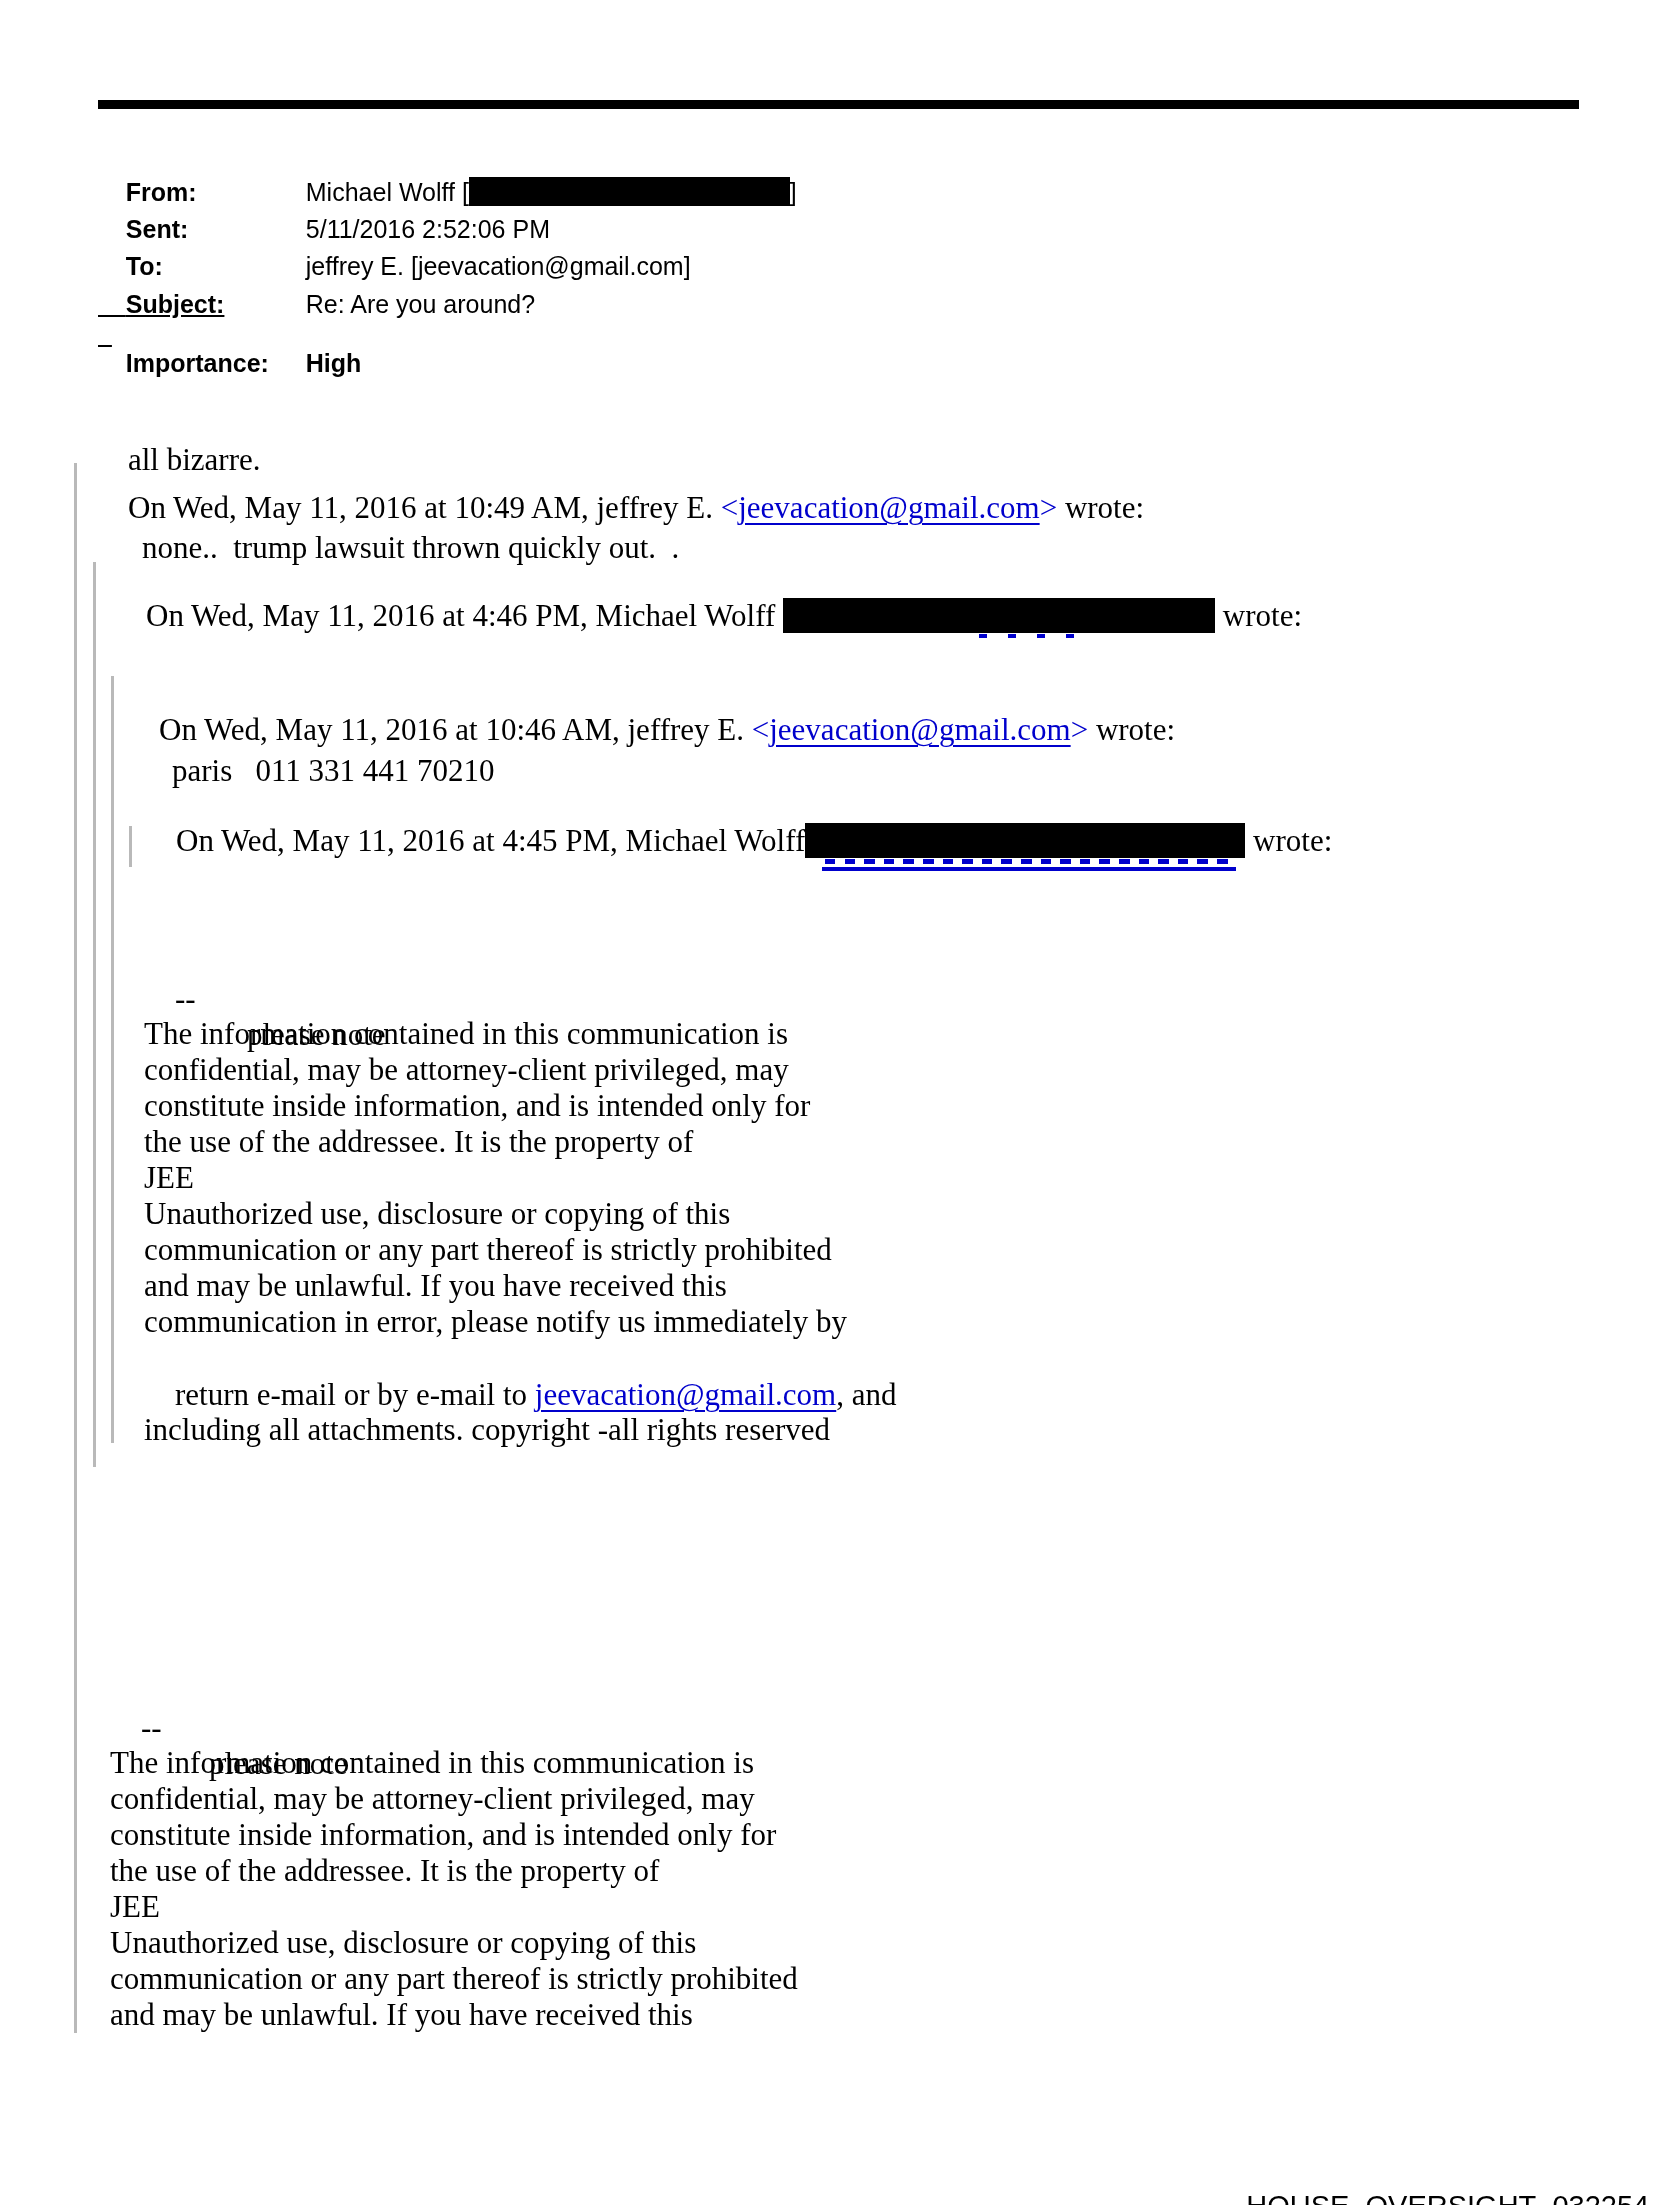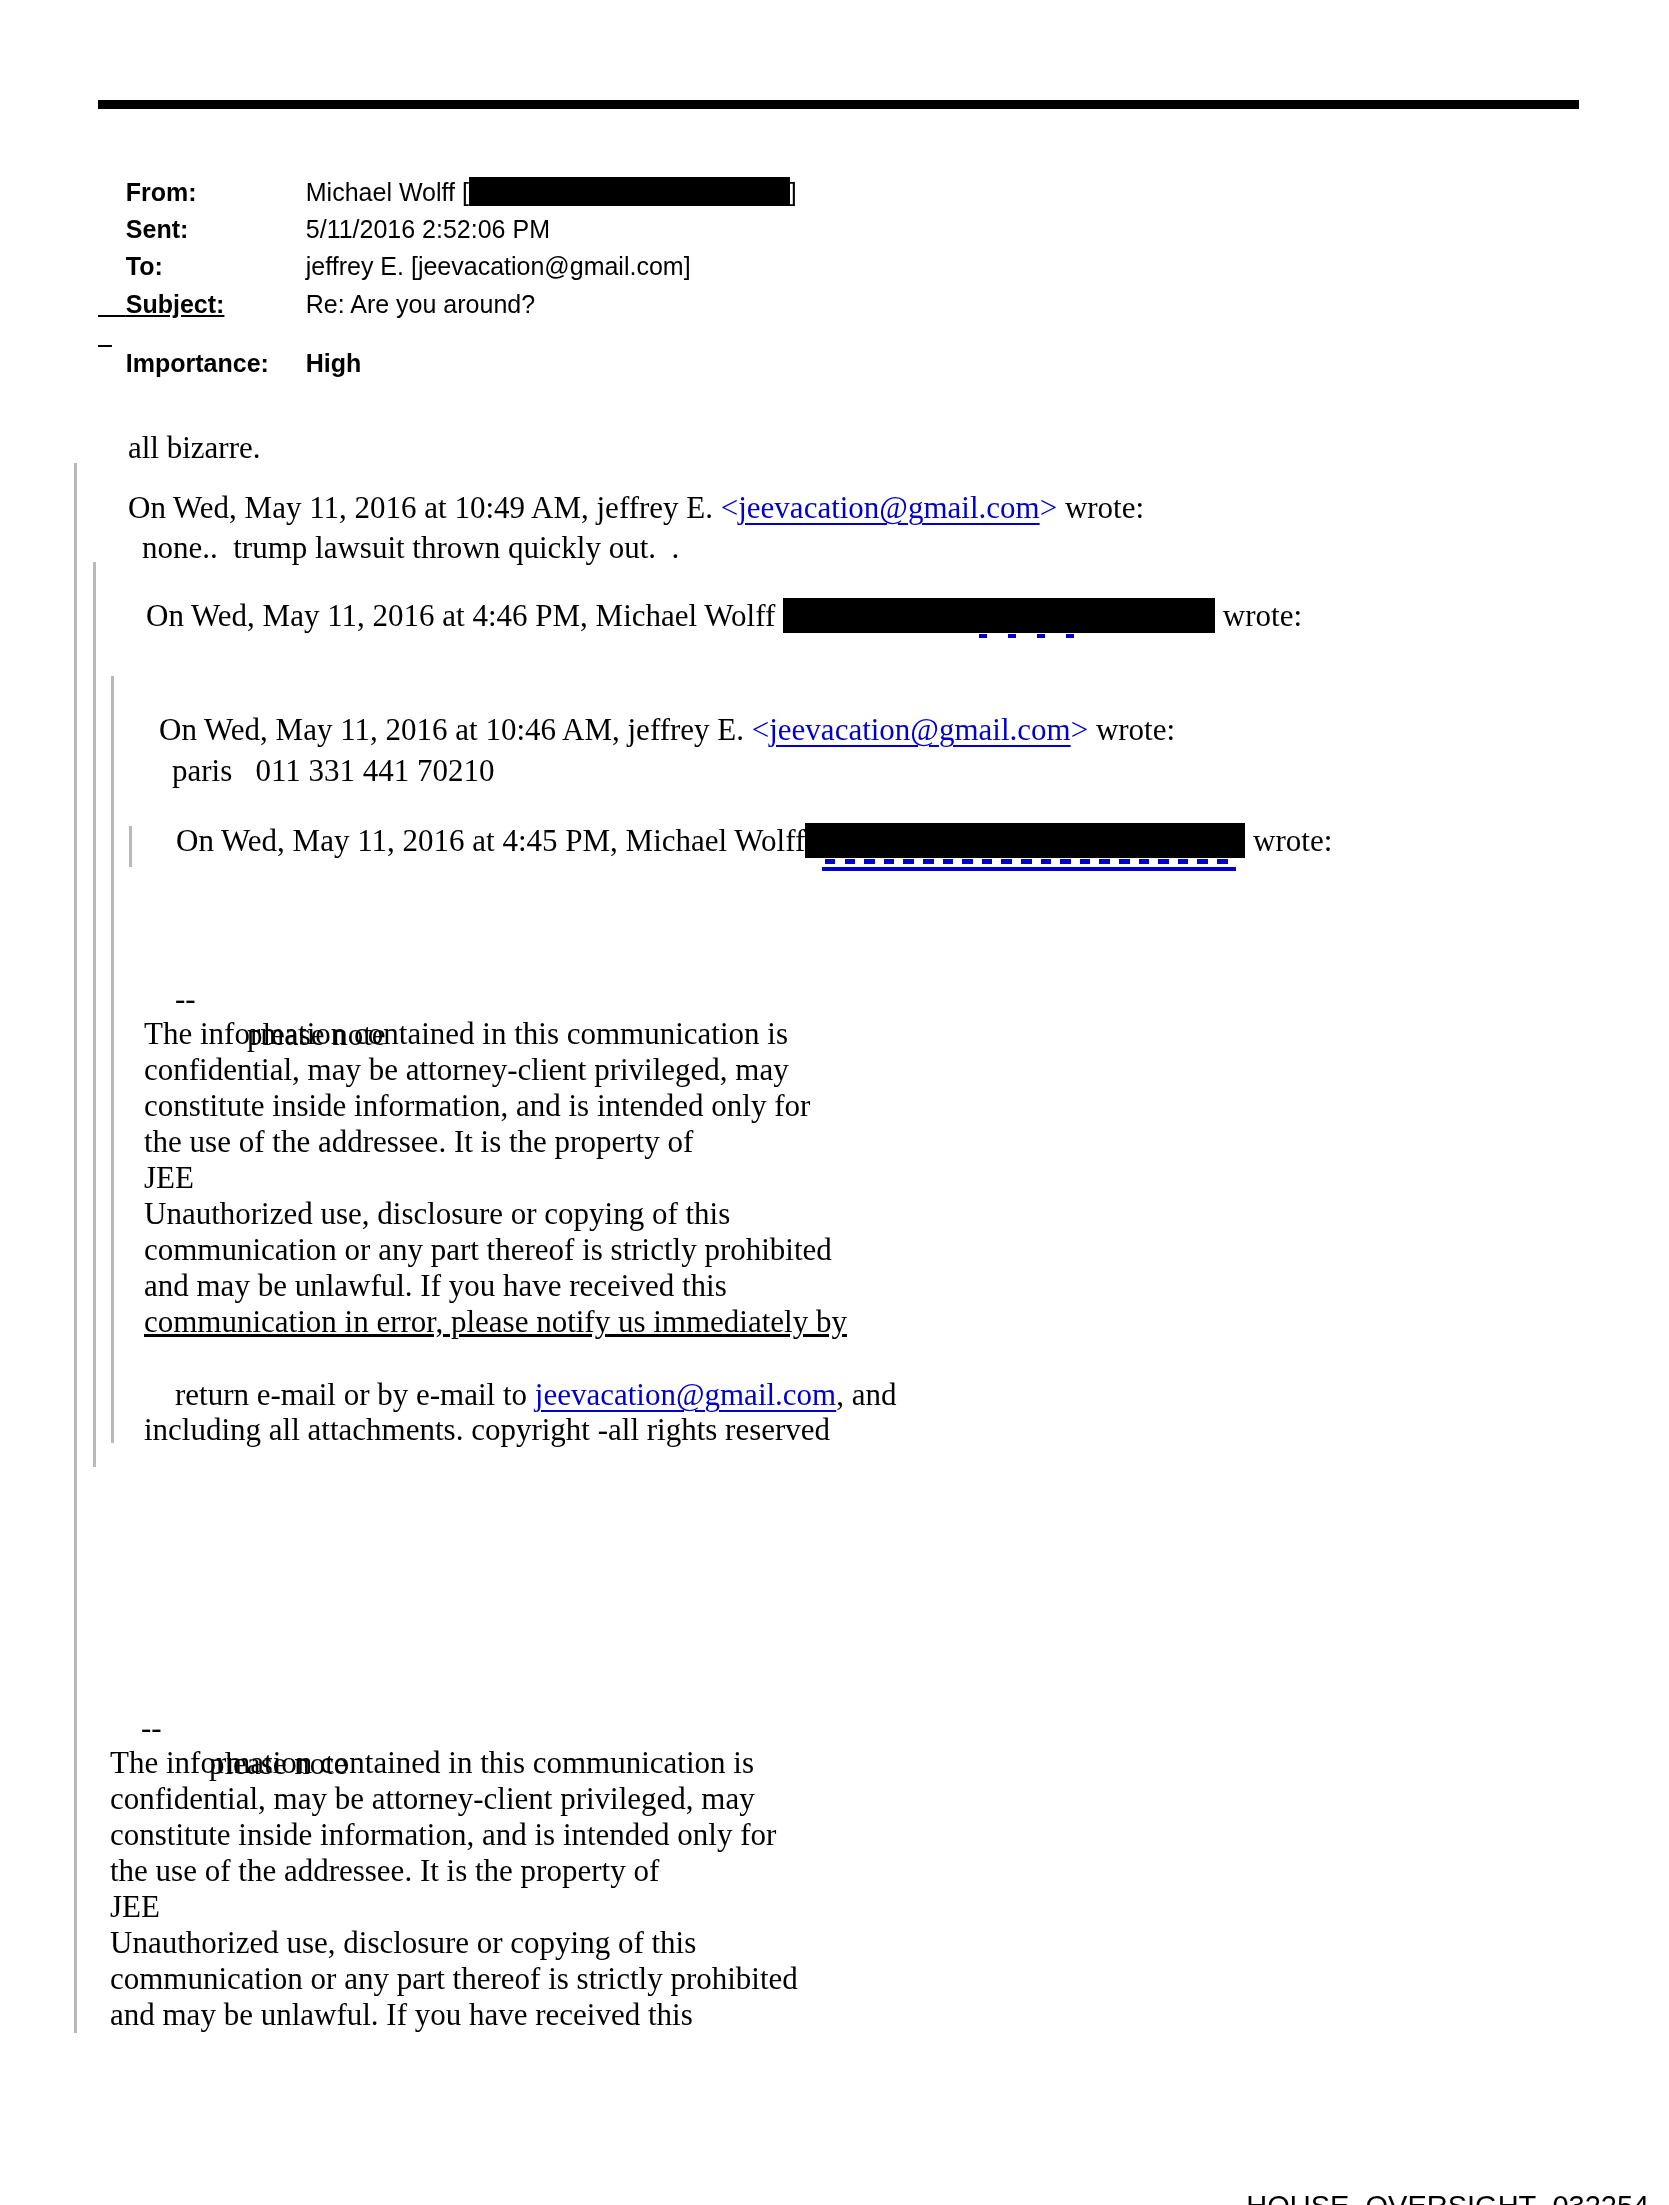--- a/index.html
+++ b/index.html
@@ -110,21 +110,21 @@
   </div>
   <div class="hline" style="left:278px;top:318px;font-weight:bold;">
     <span>High</span>
   </div>
 
   <div class="qbar" style="left:74px;top:463px;height:1570px;"></div>
   <div class="qbar" style="left:93px;top:562px;height:905px;"></div>
   <div class="qbar" style="left:111px;top:676px;height:767px;"></div>
   <div class="qbar" style="left:129px;top:826px;height:41px;"></div>
 
-  <div class="line" style="left:97px;top:392px;">
+  <div class="line" style="left:97px;top:404px;">
     <span>all bizarre.</span>
   </div>
 
   <div class="line" style="left:97px;top:452px;">
     <span>On Wed, May 11, 2016 at 10:49 AM, jeffrey E. </span><span class="angle">&lt;</span><span class="link">jeevacation@gmail.com</span><span class="angle">&gt;</span><span> wrote:</span>
   </div>
 
   <div class="line" style="left:111px;top:492px;">
     <span>none..  trump lawsuit thrown quickly out.  .</span>
   </div>
@@ -153,21 +153,21 @@
     <span>please note</span>
   </div>
   <div class="line" style="left:144px;top:1015px;"><span>The information contained in this communication is</span></div>
   <div class="line" style="left:144px;top:1051px;"><span>confidential, may be attorney-client privileged, may</span></div>
   <div class="line" style="left:144px;top:1087px;"><span>constitute inside information, and is intended only for</span></div>
   <div class="line" style="left:144px;top:1123px;"><span>the use of the addressee. It is the property of</span></div>
   <div class="line" style="left:144px;top:1159px;"><span>JEE</span></div>
   <div class="line" style="left:144px;top:1195px;"><span>Unauthorized use, disclosure or copying of this</span></div>
   <div class="line" style="left:144px;top:1231px;"><span>communication or any part thereof is strictly prohibited</span></div>
   <div class="line" style="left:144px;top:1267px;"><span>and may be unlawful. If you have received this</span></div>
-  <div class="line" style="left:144px;top:1303px;text-decoration:underline;"><span>communication in error, please notify us immediately by</span></div>
+  <div class="line" style="left:144px;top:1303px;"><span>communication in error, please notify us immediately by</span></div>
   <div class="line" style="left:144px;top:1339px;">
     <span>return e-mail or by e-mail to </span><span class="link">jeevacation@gmail.com</span><span>, and</span>
   </div>
   <div class="line" style="left:144px;top:1411px;"><span>including all attachments. copyright -all rights reserved</span></div>
 
   <div class="line" style="left:110px;top:1672px;">
     <span>--</span>
   </div>
   <div class="line" style="left:178px;top:1708px;">
     <span>please note</span>

